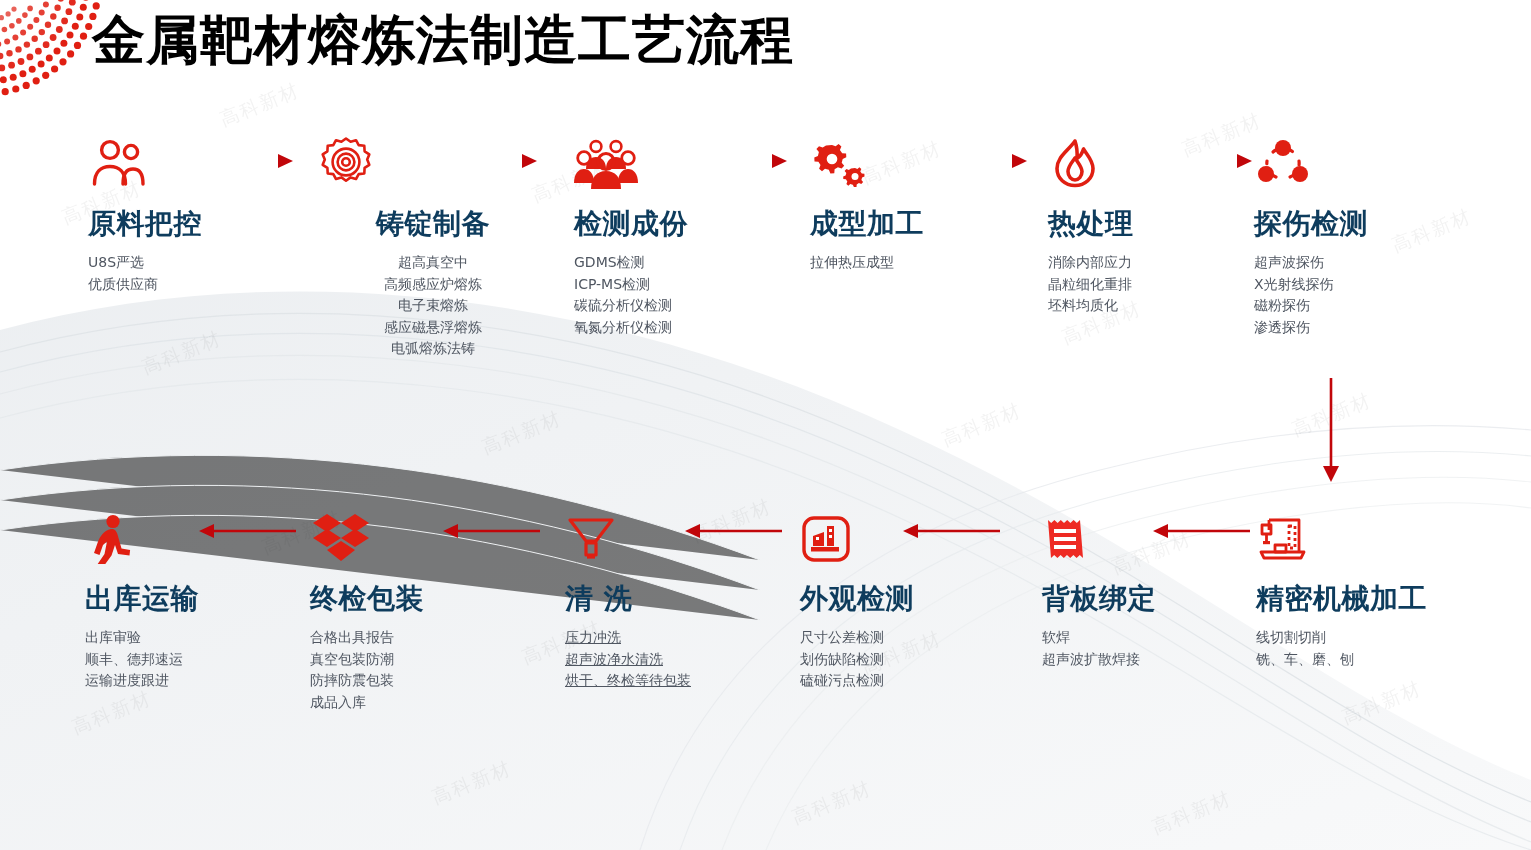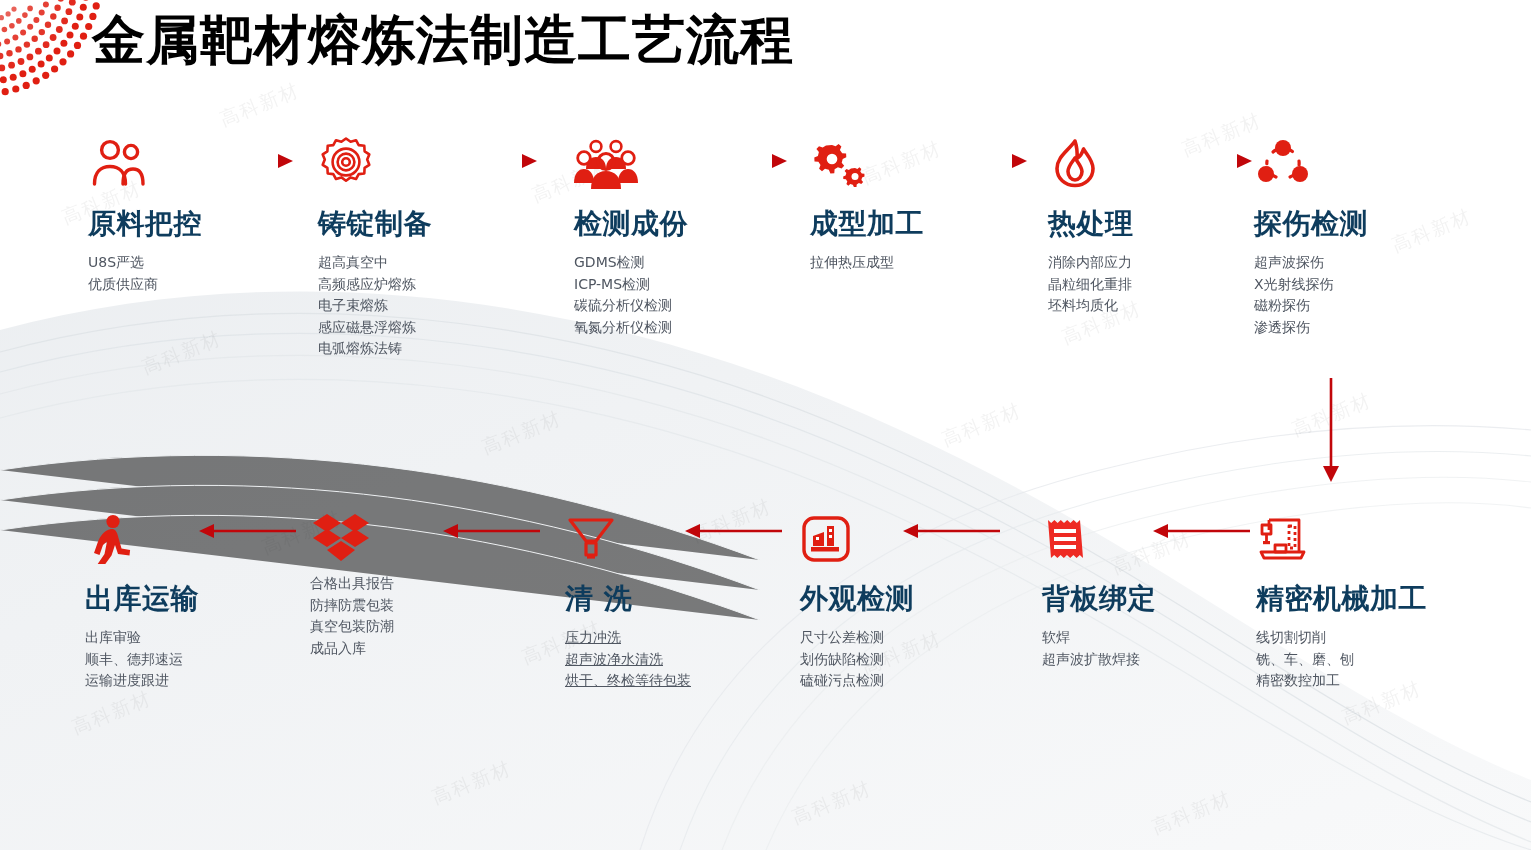--- a/index.html
+++ b/index.html
@@ -192,21 +192,21 @@
         </g>
       </svg>
   </div>
   <div class="step-title">原料把控</div>
   <div class="step-items">
     <div class="step-item">U8S严选</div>
     <div class="step-item">优质供应商</div>
   </div>
 </div>
 
-<div class="step" style="left:318px;top:133px;">
+<div class="step" style="left:318px;top:133px;text-align:center;">
   <div class="step-icon">
     <svg width="56" height="54" viewBox="0 0 56 54">
         <g fill="none" stroke="#e01f12" stroke-width="2.6" stroke-linejoin="round">
           <path d="M28 3.5 l4.6 3.3 5.4-1.6 2.7 4.9 5.6 0.6 0.3 5.6 4.7 3.1 -2.1 5.2 2.1 5.2 -4.7 3.1 -0.3 5.6 -5.6 0.6 -2.7 4.9 -5.4-1.6 -4.6 3.3 -4.6-3.3 -5.4 1.6 -2.7-4.9 -5.6-0.6 -0.3-5.6 -4.7-3.1 2.1-5.2 -2.1-5.2 4.7-3.1 0.3-5.6 5.6-0.6 2.7-4.9 5.4 1.6z"></path>
           <circle cx="28" cy="27" r="13.4"></circle>
           <circle cx="28" cy="27" r="8.4"></circle>
           <circle cx="28" cy="27" r="3.8"></circle>
         </g>
       </svg>
   </div>
@@ -326,24 +326,25 @@
     <svg width="62" height="52" viewBox="0 0 62 52">
         <g fill="#e01f12">
           <path d="M17 2 L31 11 L17 20 L3 11z"></path>
           <path d="M45 2 L59 11 L45 20 L31 11z"></path>
           <path d="M3 26 L17 17 L31 26 L17 35z"></path>
           <path d="M59 26 L45 17 L31 26 L45 35z"></path>
           <path d="M17 38 L31 29 L45 38 L31 49z"></path>
         </g>
       </svg>
   </div>
+  <div class="step-title">终检包装</div>
   <div class="step-items">
     <div class="step-item">合格出具报告</div>
+    <div class="step-item">真空包装防潮</div>
     <div class="step-item">防摔防震包装</div>
-    <div class="step-item">真空包装防潮</div>
     <div class="step-item">成品入库</div>
   </div>
 </div>
 
 <div class="step w-narrow" style="left:565px;top:508px;">
   <div class="step-icon">
     <svg width="52" height="50" viewBox="0 0 52 50">
         <g fill="none" stroke="#e01f12" stroke-width="3.2" stroke-linejoin="round">
           <path d="M5 6 L47 6 L31 27 L21 27z"></path>
           <path d="M21 29 L31 29 L31 41 L21 41z"></path>
@@ -415,21 +416,20 @@
         </g>
         <g fill="#e01f12">
           <rect x="7" y="27" width="7" height="3.2"></rect>
         </g>
       </svg>
   </div>
   <div class="step-title">精密机械加工</div>
   <div class="step-items">
     <div class="step-item">线切割切削</div>
     <div class="step-item">铣、车、磨、刨</div>
-    <div class="step-item">精密数控加工</div>
   </div>
 </div>
 
 <svg class="arrow" style="left:196px;top:148px;" width="100" height="26" viewBox="0 0 100 26">
     <defs>
       <linearGradient id="ar1" x1="0" y1="0" x2="1" y2="0">
         <stop offset="0%" stop-color="#ef8d84"></stop>
         <stop offset="100%" stop-color="#c1060a"></stop>
       </linearGradient>
     </defs>

